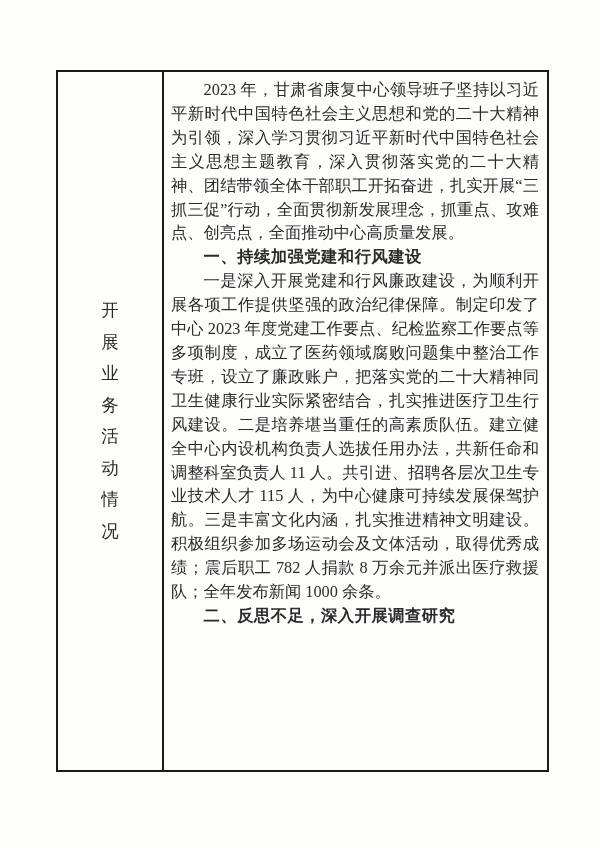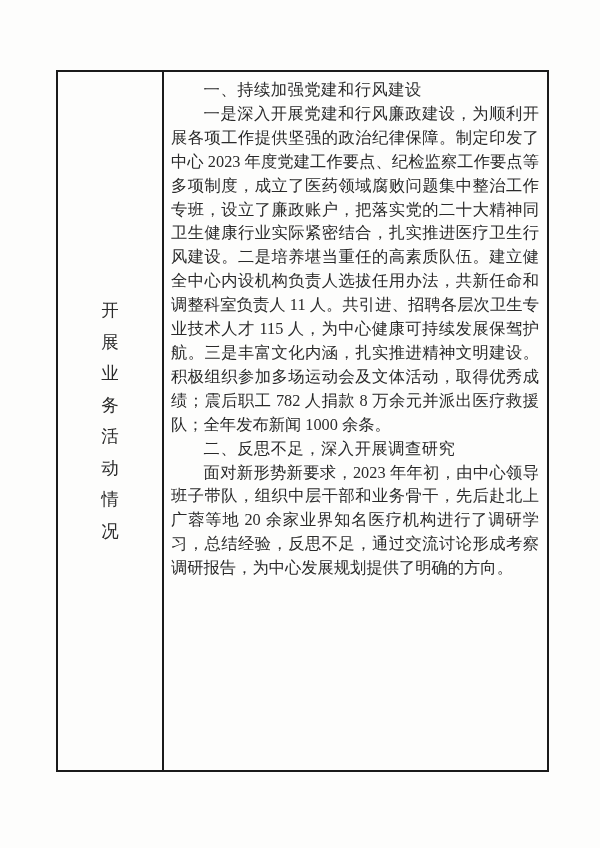--- a/index.html
+++ b/index.html
@@ -50,38 +50,38 @@
     line-height: 23.9px;
     text-align: justify;
     text-justify: inter-ideograph;
     overflow: hidden;
   }
   .cell-right p {
     margin: 0;
     text-indent: 2em;
   }
   .cell-right p.heading {
-    font-weight: 400;
+    font-weight: 700;
     font-family: "Liberation Sans", "DejaVu Sans", sans-serif;
     letter-spacing: 0.5px;
   }
 </style>
 </head>
 <body>
 
 <div class="doc-table">
   <div class="cell-left">
     <span class="vchar">开</span>
     <span class="vchar">展</span>
     <span class="vchar">业</span>
     <span class="vchar">务</span>
     <span class="vchar">活</span>
     <span class="vchar">动</span>
     <span class="vchar">情</span>
     <span class="vchar">况</span>
   </div>
   <div class="cell-right">
+    <p class="para">2023 年，甘肃省康复中心领导班子坚持以习近平新时代中国特色社会主义思想和党的二十大精神为引领，深入学习贯彻习近平新时代中国特色社会主义思想主题教育，深入贯彻落实党的二十大精神、团结带领全体干部职工开拓奋进，扎实开展“三抓三促”行动，全面贯彻新发展理念，抓重点、攻难点、创亮点，全面推动中心高质量发展。</p>
     <p class="heading">一、持续加强党建和行风建设</p>
     <p class="para">一是深入开展党建和行风廉政建设，为顺利开展各项工作提供坚强的政治纪律保障。制定印发了中心 2023 年度党建工作要点、纪检监察工作要点等多项制度，成立了医药领域腐败问题集中整治工作专班，设立了廉政账户，把落实党的二十大精神同卫生健康行业实际紧密结合，扎实推进医疗卫生行风建设。二是培养堪当重任的高素质队伍。建立健全中心内设机构负责人选拔任用办法，共新任命和调整科室负责人 11 人。共引进、招聘各层次卫生专业技术人才 115 人，为中心健康可持续发展保驾护航。三是丰富文化内涵，扎实推进精神文明建设。积极组织参加多场运动会及文体活动，取得优秀成绩；震后职工 782 人捐款 8 万余元并派出医疗救援队；全年发布新闻 1000 余条。</p>
     <p class="heading">二、反思不足，深入开展调查研究</p>
-    <p class="para">面对新形势新要求，2023 年年初，由中心领导班子带队，组织中层干部和业务骨干，先后赴北上广蓉等地 20 余家业界知名医疗机构进行了调研学习，总结经验，反思不足，通过交流讨论形成考察调研报告，为中心发展规划提供了明确的方向。</p>
   </div>
 </div>
 
 </body></html>

